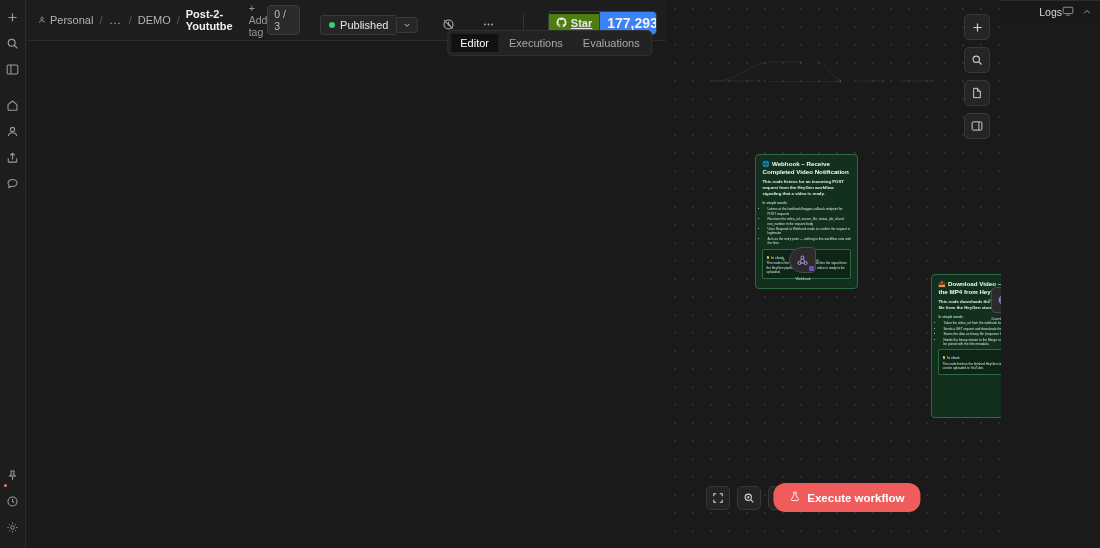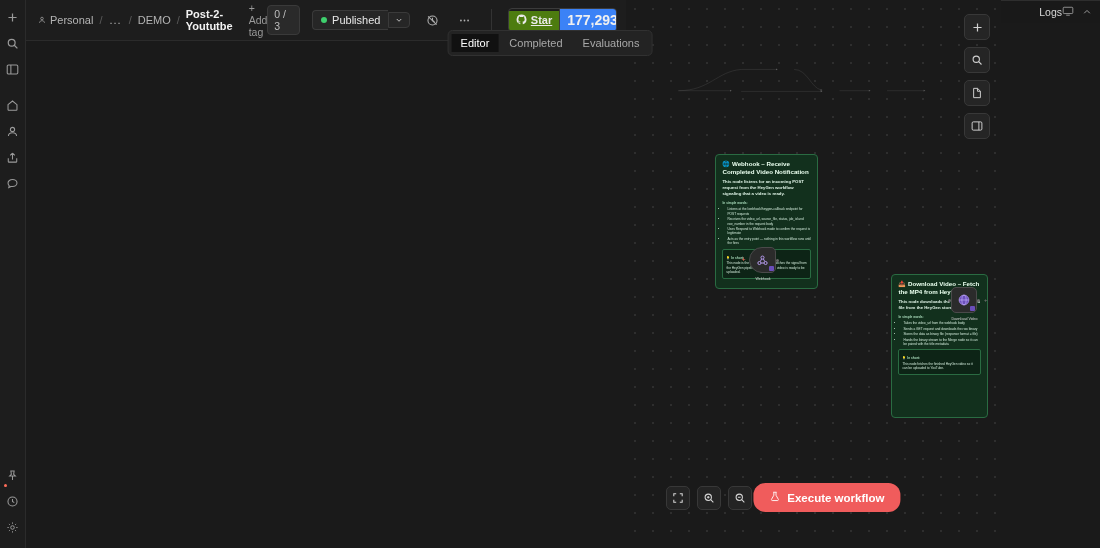--- a/index.html
+++ b/index.html
@@ -46,21 +46,21 @@
     position: relative; z-index: 30;
   }
   .crumbs { display: flex; align-items: center; gap: 6px; font-size: 11px; }
   .crumb { color: #b4b4b4; display: flex; align-items: center; gap: 4px; cursor: pointer; }
   .crumb.current { color: #f2f2f2; font-weight: bold; cursor: default; }
   .crumb-sep { color: #5a5a5a; font-size: 11px; }
   .crumb-ellipsis { color: #b4b4b4; letter-spacing: 1px; cursor: pointer; padding: 0 1px; }
   .person-ico { color: #9a9a9a; display: inline-flex; }
   .addtag { color: #9a9a9a; font-size: 10.5px; margin-left: 10px; cursor: pointer; }
 
-  .hdr-right { margin-left: auto; display: flex; align-items: center; gap: 12px; }
+  .hdr-right { margin-left: auto; display: flex; align-items: flex-end; gap: 20px; }
   .counter {
     font-size: 10.5px; color: #bdbdbd; background: #2a2a2a;
     border: 1px solid #3a3a3a; border-radius: 4px; padding: 2px 6px;
   }
   .pubgroup { display: flex; align-items: center; }
   .pubpill {
     display: flex; align-items: center; gap: 5px;
     background: #262626; border: 1px solid #3a3a3a;
     border-right: none;
     border-radius: 4px 0 0 4px;
@@ -342,21 +342,21 @@
             </span>
             <span>Star</span>
           </div>
           <div class="star-r">177,293</div>
         </div>
       </div>
     </div>
 
     <div class="tabs">
       <div class="tab active">Editor</div>
-      <div class="tab">Completed</div>
+      <div class="tab">Executions</div>
       <div class="tab">Evaluations</div>
     </div>
 
     <div class="canvas">
 
       <div class="canvas-tools">
         <div class="ctool">
           <svg width="13" height="13" viewBox="0 0 16 16" fill="none" stroke="currentColor" stroke-width="1.5">
               <path d="M8 3v10M3 8h10"></path>
             </svg>

